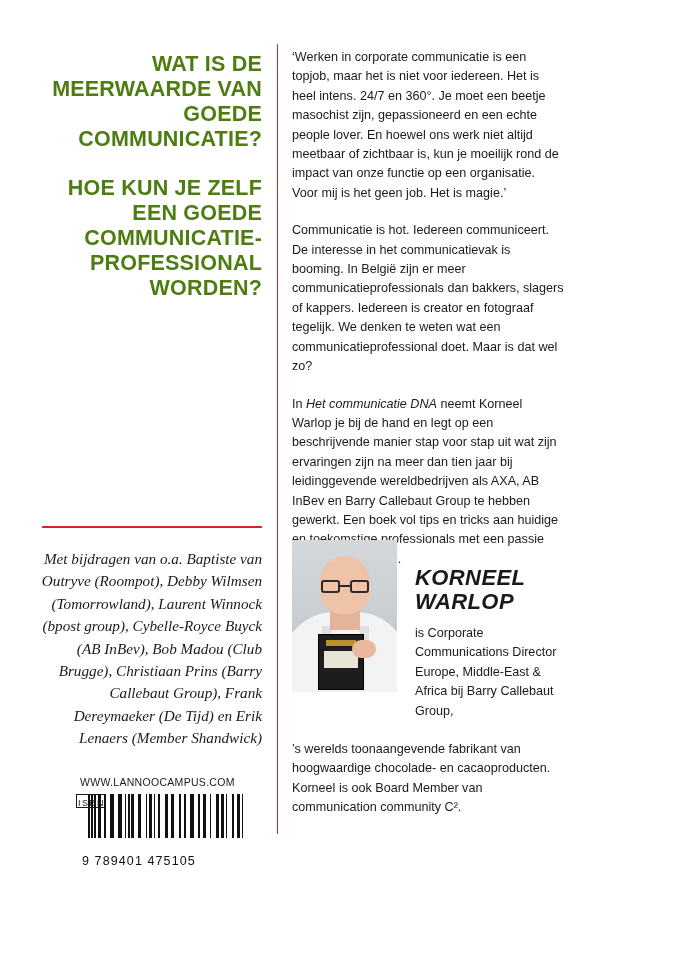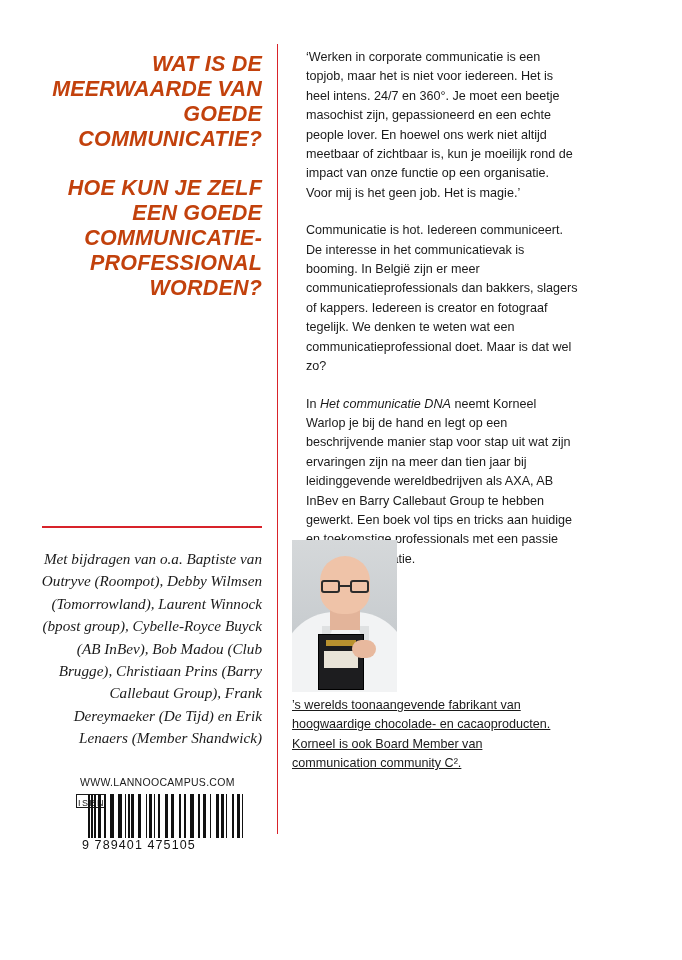--- a/index.html
+++ b/index.html
@@ -40,22 +40,21 @@
     position: absolute;
     left: 42px;
     top: 52px;
     width: 220px;
     text-align: right;
   }
 
   .headline {
     font-family: "Liberation Sans", sans-serif;
     font-weight: bold;
-    font-style: italic;
-    color: #c2410c;
+    color: #4d7c0f;
     font-size: 21.5px;
     line-height: 25px;
     letter-spacing: 0.2px;
     text-transform: uppercase;
     margin: 0 0 24px 0;
   }
   .headline:last-child { margin-bottom: 6px; }
 
   .left-rule {
     position: absolute;
@@ -127,31 +126,31 @@
   }
   .bars i {
     position: absolute;
     top: 0;
     background: #111;
     height: 44px;
     display: block;
   }
   .barcode-digits {
     margin-left: 4px;
-    margin-top: 0;
+    margin-top: 16px;
     font-family: "Liberation Sans", sans-serif;
     font-size: 12.5px;
     letter-spacing: 1.1px;
     color: #111;
   }
 
   
   .right-col {
     position: absolute;
-    left: 306px;
+    left: 292px;
     top: 48px;
     width: 272px;
   }
   .body-p {
     font-family: "Liberation Sans", sans-serif;
     font-size: 12.6px;
     line-height: 19.4px;
     color: #1a1a1a;
     margin: 0 0 18px 0;
   }
@@ -287,26 +286,25 @@
   }
   .author-bio-top {
     padding-left: 18px;
     padding-top: 10px;
     font-family: "Liberation Sans", sans-serif;
     font-size: 12.6px;
     line-height: 19.4px;
     color: #1a1a1a;
   }
   .author-bio-bottom {
-    margin-top: 4px;
+    margin-top: 19px;
     font-family: "Liberation Sans", sans-serif;
     font-size: 12.6px;
     line-height: 19.4px;
     color: #1a1a1a;
-    text-decoration: underline;
   }
 </style>
 </head>
 <body>
 
 <div class="page">
 
   <div class="v-divider"></div>
 
   <div class="left-col">
@@ -374,17 +372,22 @@
         <div class="neck"></div>
         <div class="head"></div>
         <div class="glasses"></div>
         <div class="bridge"></div>
         <div class="pack">
           <div class="pack-tag"></div>
           <div class="pack-label"></div>
         </div>
         <div class="hand"></div>
       </div>
+      <div class="author-name-wrap">
+        <div class="author-name">KORNEEL</div>
+        <div class="author-name">WARLOP</div>
+        <div class="author-bio-top" style="padding-left:0;">is Corporate Communications Director Europe, Middle-East &amp; Africa bij Barry Callebaut Group,</div>
+      </div>
     </div>
     <div class="author-bio-bottom">’s werelds toonaangevende fabrikant van hoogwaardige chocolade- en cacaoproducten. Korneel is ook Board Member van communication community C².</div>
   </div>
 
 </div>
 
 </body></html>

